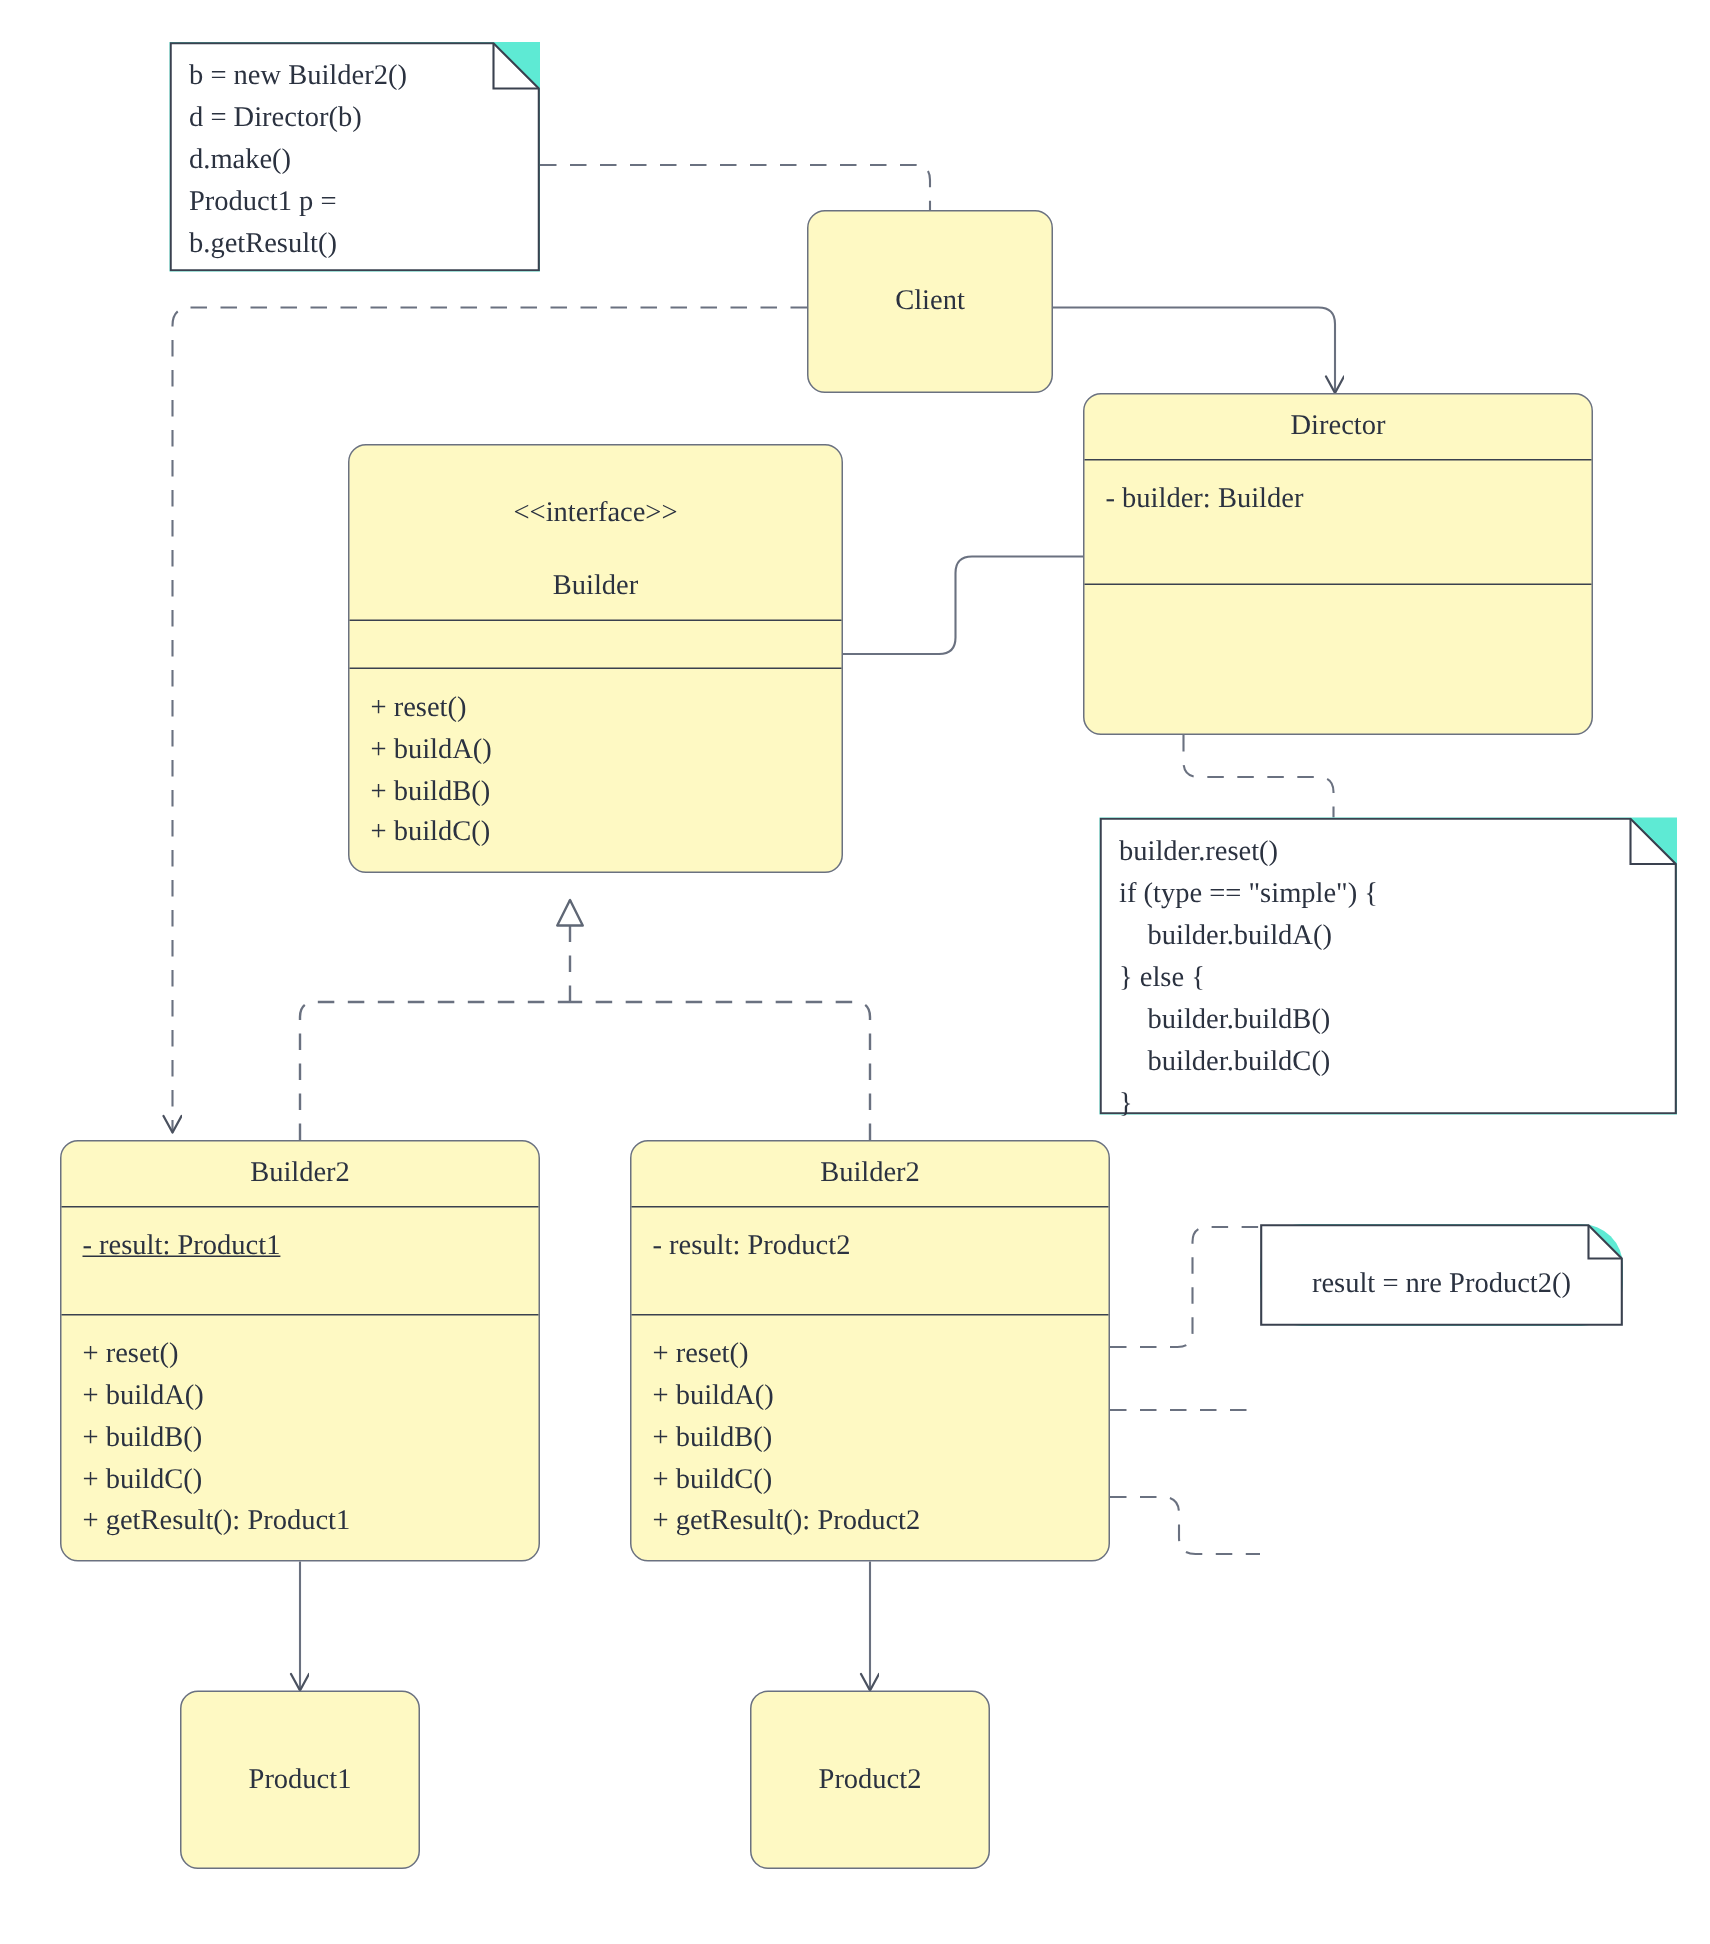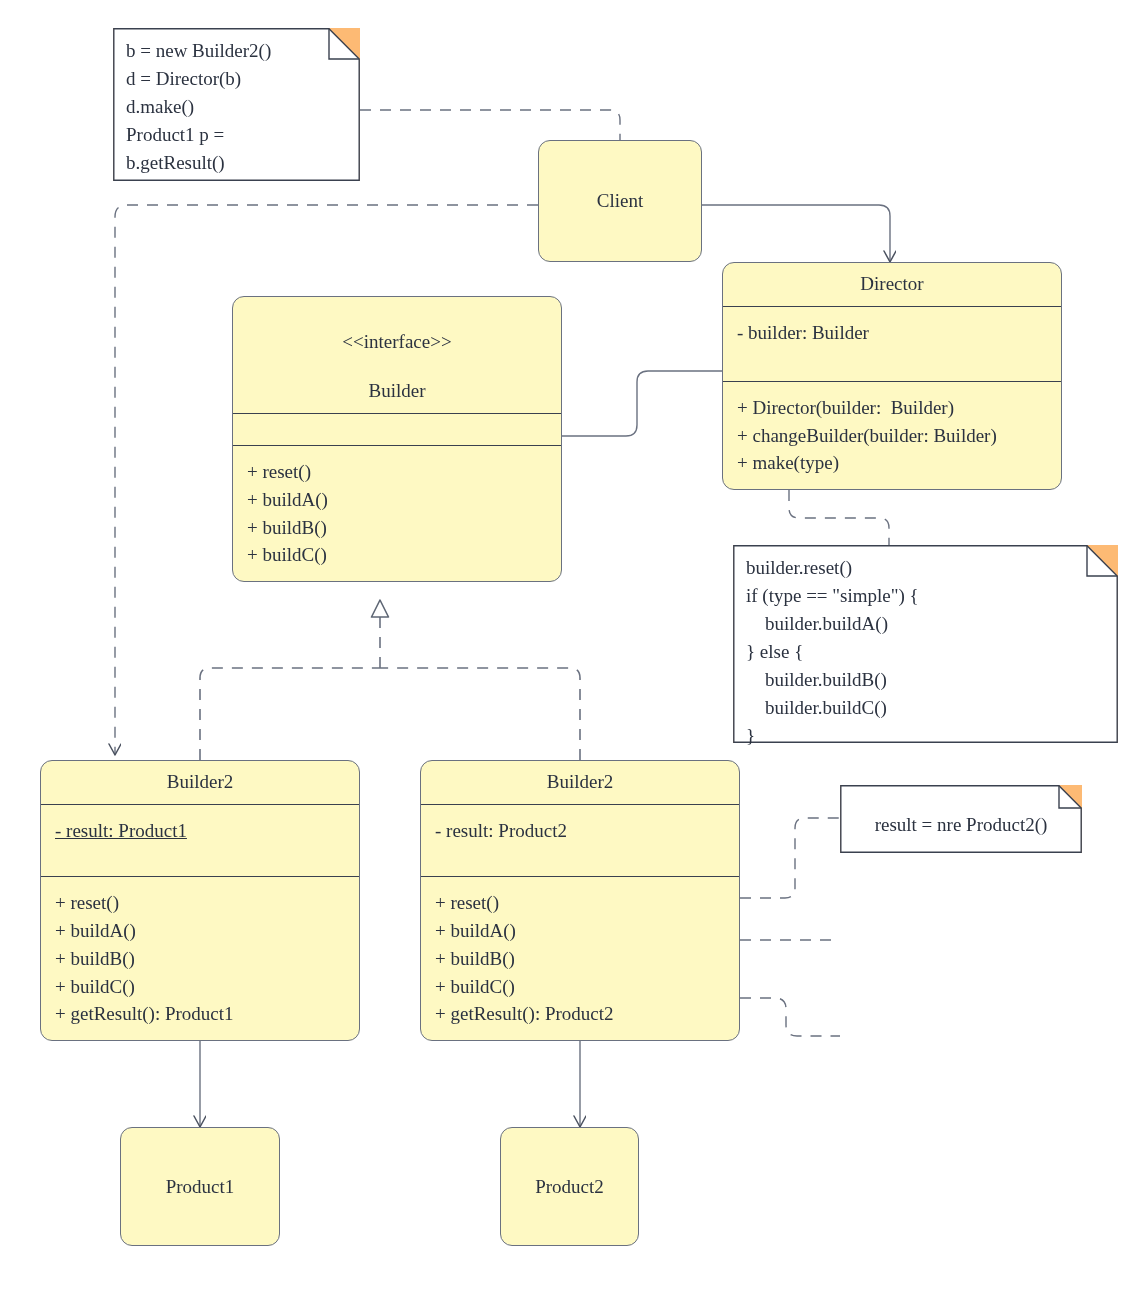--- a/index.html
+++ b/index.html
@@ -66,21 +66,21 @@
     font-size: 19px;
     line-height: 1.46;
   }
   .uml .compartment .row { white-space: pre; }
   .uml .compartment.empty { padding: 0; }
 
   
   .note {
     position: absolute;
     box-sizing: border-box;
-    background: #fdba74;
+    background: #5eead4;
     color: #2b3240;
     font-size: 19px;
     line-height: 1.47;
   }
   .note .note-svg {
     position: absolute;
     left: 0; top: 0;
     width: 100%; height: 100%;
   }
   .note .note-body {
@@ -163,25 +163,20 @@
     <span>Client</span>
   </div>
 
   <div class="node rounded uml" style="left:722px; top:262px; width:340px; height:228px;">
     <div class="title">Director</div>
     <div class="sep"></div>
     <div class="compartment" style="height:58px;">
       <div class="row">- builder: Builder</div>
     </div>
     <div class="sep"></div>
-    <div class="compartment">
-      <div class="row">+ Director(builder:  Builder)</div>
-      <div class="row">+ changeBuilder(builder: Builder)</div>
-      <div class="row">+ make(type)</div>
-    </div>
   </div>
 
   <div class="node rounded uml" style="left:232px; top:296px; width:330px; height:286px;">
     <div class="title">
       <span>&lt;&lt;interface&gt;&gt;</span><br>
       <span>Builder</span>
     </div>
     <div class="sep"></div>
     <div class="compartment empty" style="height:68px;"></div>
     <div class="sep"></div>
@@ -232,31 +227,31 @@
     <div class="sep"></div>
     <div class="compartment">
       <div class="row">+ reset()</div>
       <div class="row">+ buildA()</div>
       <div class="row">+ buildB()</div>
       <div class="row">+ buildC()</div>
       <div class="row">+ getResult(): Product2</div>
     </div>
   </div>
 
-  <div class="note centered" style="left:840px; top:785px; width:242px; height:68px;">
+  <div class="note centered" style="left:840px; top:816px; width:242px; height:68px;border-radius:28px;">
     <svg class="note-svg" viewBox="0 0 242 68" preserveAspectRatio="none">
       <path d="M 0.8,0.8 L 219,0.8 L 241.2,23 L 241.2,67.2 L 0.8,67.2 Z" fill="#ffffff" stroke="#3a414f" stroke-width="1.4" stroke-linejoin="miter"></path>
       <path d="M 219,0.8 L 219,23 L 241.2,23" fill="none" stroke="#3a414f" stroke-width="1.4"></path>
     </svg>
     <div class="note-body">result = nre Product2()</div>
   </div>
 
 
 
   <div class="node rounded simple-class" style="left:120px; top:1127px; width:160px; height:119px;">
     <span>Product1</span>
   </div>
 
-  <div class="node rounded simple-class" style="left:500px; top:1127px; width:139px; height:119px;">
+  <div class="node rounded simple-class" style="left:500px; top:1127px; width:160px; height:119px;">
     <span>Product2</span>
   </div>
 
 </div>
 
 </body></html>

